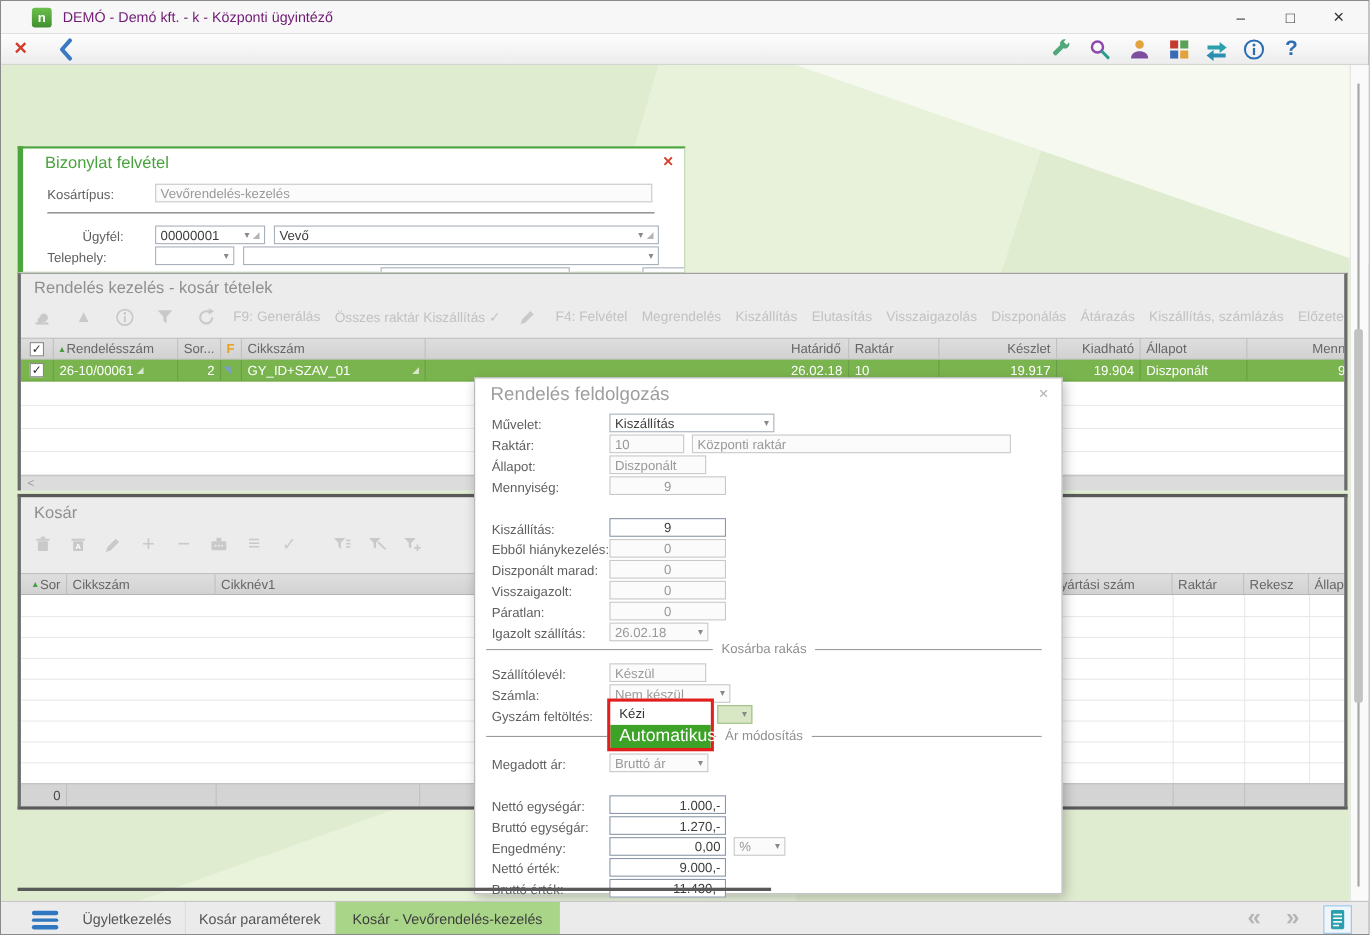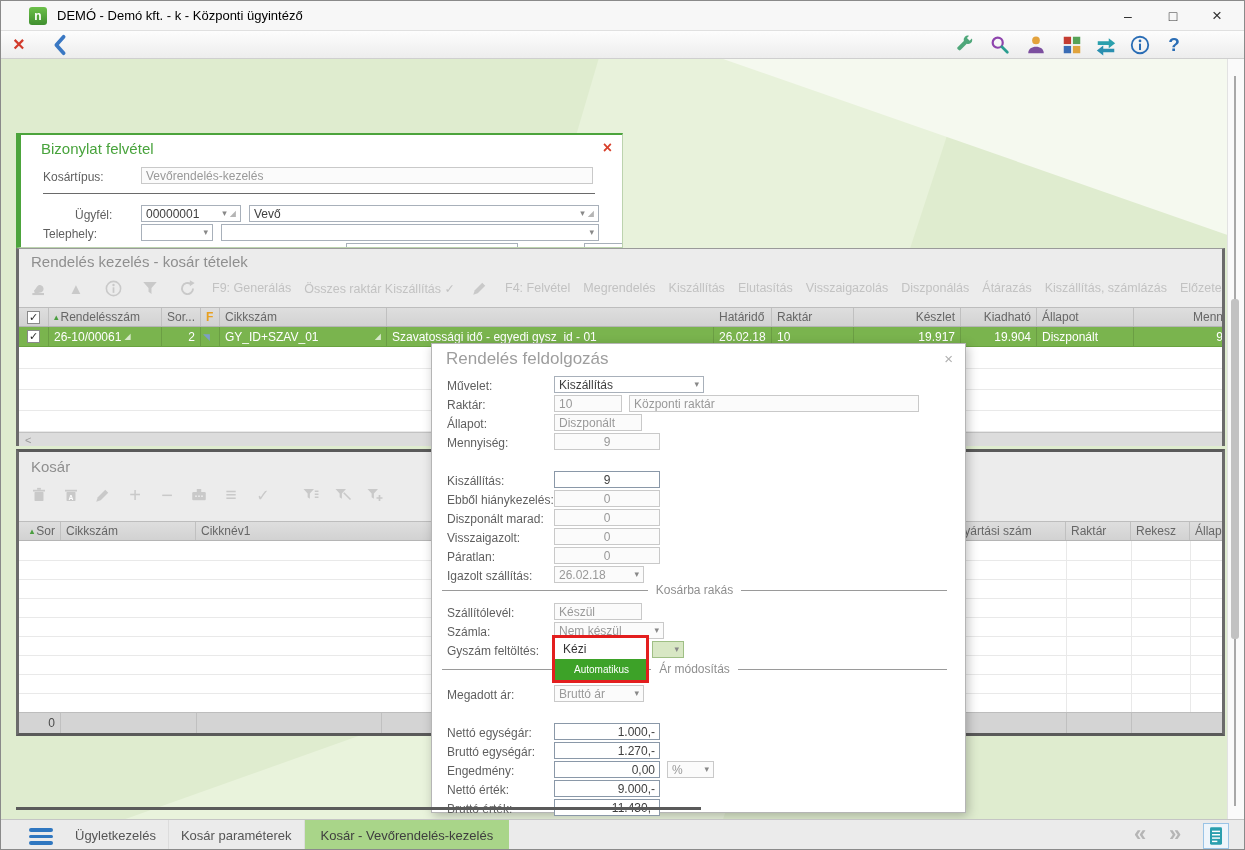--- a/index.html
+++ b/index.html
@@ -1,21 +1,21 @@
 <!DOCTYPE html>
 <html><head>
 <meta charset="utf-8">
 <style>
   html,body{margin:0;padding:0;background:#c8c8c8;font-family:"Liberation Sans","DejaVu Sans",sans-serif;}
   .win{position:relative;width:1245px;height:850px;background:#fff;border:1px solid #8a8a8a;box-sizing:border-box;overflow:hidden;}
   .abs{position:absolute;}
   
   .titlebar{position:absolute;left:0;top:0;width:100%;height:30px;background:#f7f7f7;border-bottom:1px solid #e0e0e0;box-sizing:border-box;}
   .logo{position:absolute;left:28px;top:6px;width:18px;height:18px;border-radius:3px;background:linear-gradient(#6cc04a,#3f8f2f);color:#fff;font-weight:bold;font-size:12px;display:flex;align-items:center;justify-content:center;}
-  .wtitle{position:absolute;left:56px;top:7px;font-size:13px;color:#000000;white-space:nowrap;}
+  .wtitle{position:absolute;left:56px;top:7px;font-size:13px;color:#701a75;white-space:nowrap;}
   .wbtn{position:absolute;top:4px;width:26px;height:22px;display:flex;align-items:center;justify-content:center;font-size:14px;color:#333;cursor:default;}
   
   .toolbar{position:absolute;left:0;top:30px;width:100%;height:28px;background:linear-gradient(#fdfdfd,#ededed);border-bottom:1px solid #cfcfcf;box-sizing:border-box;}
   .tbx{position:absolute;left:12px;top:2px;font-size:20px;font-weight:bold;color:#d23b2c;}
   .tico{position:absolute;top:3px;width:26px;height:22px;display:flex;align-items:center;justify-content:center;}
   .qmark{font-size:19px;font-weight:bold;color:#2a6db5;}
   
   .main{position:absolute;left:0;top:58px;width:1245px;height:760px;background:#dfeccf;overflow:hidden;}
   .decor{position:absolute;left:0;top:0;width:100%;height:100%;}
   
@@ -238,23 +238,20 @@
         <div class="rc rgt" style="left:143px;width:39px;">
             <span>2</span>
           </div>
         <div class="rc" style="left:182px;width:19px;padding:0 2px;">
             <span style="color:#7d9ec7;font-size:9px;">◥</span>
           </div>
         <div class="rc" style="left:201px;width:167px;">
             <span>GY_ID+SZAV_01</span>
             <span class="corner" style="color:#d7e8ca;margin-left:auto;">◢</span>
           </div>
-        <div class="rc" style="left:368px;width:327px;">
-            <span>Szavatossági idő - egyedi gysz_id - 01</span>
-          </div>
         <div class="rc" style="left:695px;width:58px;">
             <span>26.02.18</span>
           </div>
         <div class="rc" style="left:753px;width:82px;">
             <span>10</span>
           </div>
         <div class="rc rgt" style="left:835px;width:107px;">
             <span>19.917</span>
           </div>
         <div class="rc rgt" style="left:942px;width:76px;">
@@ -477,21 +474,21 @@
       <div class="abs lbl" style="left:15px;top:344px;">Megadott ár:</div>
       <div class="fld ro" style="left:122px;top:341px;width:90px;">
           <span>Bruttó ár</span>
           <span class="arr">▾</span>
         </div>
 
       <div class="abs" style="left:120px;top:291px;width:91px;background:#fff;border:3px solid #e31e1e;z-index:20;">
         <div style="height:21px;display:flex;align-items:center;padding:0 8px;font-size:12px;color:#333;background:#fff;">
             <span>Kézi</span>
           </div>
-        <div style="height:21px;display:flex;align-items:center;padding:0 19px;font-size:10px;color:#fff;background:#3da228;">
+        <div style="height:21px;display:flex;align-items:center;padding:0 8px;font-size:16px;color:#fff;background:#3da228;">
             <span>Automatikus</span>
           </div>
       </div>
 
       <div class="abs lbl" style="left:15px;top:382px;">Nettó egységár:</div>
       <div class="fld ed rgt" style="left:122px;top:379px;width:106px;">
           <span>1.000,-</span>
         </div>
 
       <div class="abs lbl" style="left:15px;top:401px;">Bruttó egységár:</div>

